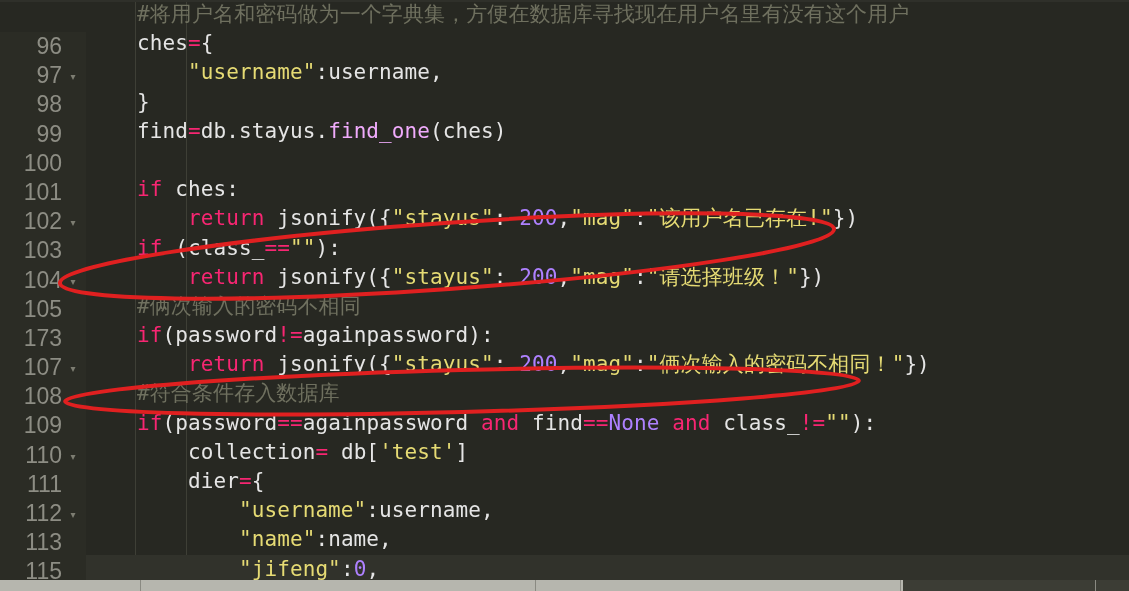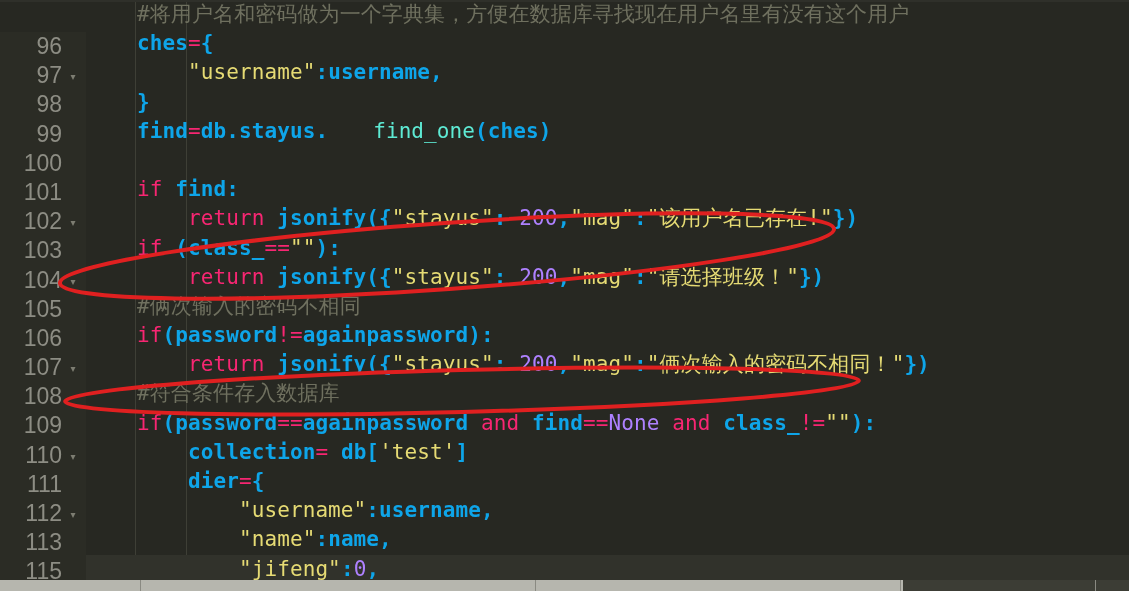--- a/index.html
+++ b/index.html
@@ -54,22 +54,22 @@
     position:absolute;left:86px;top:0;
     font-size:21px;
     letter-spacing:0.1px;
     white-space:pre;
   }
   
   .t-com{color:#6f705f;}
   .t-kw{color:#f72672;}
   .t-str{color:#e6db74;}
   .t-num{color:#ae81ff;}
-  .t-fn{color:#5eead4;margin-left:45px;}
-  .t-plain{color:#0ea5e9;font-weight:bold;}
+  .t-fn{color:#f0abfc;}
+  .t-plain{color:#e5e5e5;}
   .t-op{color:#f72672;}
   
   .cjk{font-family:"DejaVu Sans","Liberation Sans",sans-serif;}
   
   .guide{
     position:absolute;
     top:0;bottom:0;width:1px;
     background:#3e3f36;
     z-index:0;
   }
@@ -108,25 +108,25 @@
   <div class="code-area">
     <div class="guide" style="left:135px;"></div>
     <div class="guide" style="left:186px;"></div>
     <div id="rows">
         <div class="row"><div class="gutter">96</div><div class="code"><span class="t-plain">    </span><span class="t-com">#</span><span class="t-com cjk">将用户名和密码做为一个字典集，方便在数据库寻找现在用户名里有没有这个用户</span></div></div>
         <div class="row"><div class="gutter">97<span class="fold">▾</span></div><div class="code"><span class="t-plain">    ches</span><span class="t-op">=</span><span class="t-plain">{</span></div></div>
         <div class="row"><div class="gutter">98</div><div class="code"><span class="t-plain">        </span><span class="t-str">"username"</span><span class="t-plain">:username,</span></div></div>
         <div class="row"><div class="gutter">99</div><div class="code"><span class="t-plain">    }</span></div></div>
         <div class="row"><div class="gutter">100</div><div class="code"><span class="t-plain">    find</span><span class="t-op">=</span><span class="t-plain">db.stayus.</span><span class="t-fn">find_one</span><span class="t-plain">(ches)</span></div></div>
         <div class="row"><div class="gutter">101</div></div>
-        <div class="row"><div class="gutter">102<span class="fold">▾</span></div><div class="code"><span class="t-plain">    </span><span class="t-kw">if</span><span class="t-plain"> find:</span></div></div>
+        <div class="row"><div class="gutter">102<span class="fold">▾</span></div><div class="code"><span class="t-plain">    </span><span class="t-kw">if</span><span class="t-plain"> ches:</span></div></div>
         <div class="row"><div class="gutter">103</div><div class="code"><span class="t-plain">        </span><span class="t-kw">return</span><span class="t-plain"> jsonify({</span><span class="t-str">"stayus"</span><span class="t-plain">: </span><span class="t-num">200</span><span class="t-plain">,</span><span class="t-str">"mag"</span><span class="t-plain">:</span><span class="t-str">"</span><span class="t-str cjk">该用户名已存在</span><span class="t-str">!"</span><span class="t-plain">})</span></div></div>
         <div class="row"><div class="gutter">104<span class="fold">▾</span></div><div class="code"><span class="t-plain">    </span><span class="t-kw">if</span><span class="t-plain"> (class_</span><span class="t-op">==</span><span class="t-str">""</span><span class="t-plain">):</span></div></div>
         <div class="row"><div class="gutter">105</div><div class="code"><span class="t-plain">        </span><span class="t-kw">return</span><span class="t-plain"> jsonify({</span><span class="t-str">"stayus"</span><span class="t-plain">: </span><span class="t-num">200</span><span class="t-plain">,</span><span class="t-str">"mag"</span><span class="t-plain">:</span><span class="t-str">"</span><span class="t-str cjk">请选择班级！</span><span class="t-str">"</span><span class="t-plain">})</span></div></div>
-        <div class="row"><div class="gutter">106</div><div class="code"><span class="t-plain">    </span><span class="t-com">#</span><span class="t-com cjk">俩次输入的密码不相同</span></div></div>
+        <div class="row"><div class="gutter">173</div><div class="code"><span class="t-plain">    </span><span class="t-com">#</span><span class="t-com cjk">俩次输入的密码不相同</span></div></div>
         <div class="row"><div class="gutter">107<span class="fold">▾</span></div><div class="code"><span class="t-plain">    </span><span class="t-kw">if</span><span class="t-plain">(password</span><span class="t-op">!=</span><span class="t-plain">againpassword):</span></div></div>
         <div class="row"><div class="gutter">108</div><div class="code"><span class="t-plain">        </span><span class="t-kw">return</span><span class="t-plain"> jsonify({</span><span class="t-str">"stayus"</span><span class="t-plain">: </span><span class="t-num">200</span><span class="t-plain">,</span><span class="t-str">"mag"</span><span class="t-plain">:</span><span class="t-str">"</span><span class="t-str cjk">俩次输入的密码不相同！</span><span class="t-str">"</span><span class="t-plain">})</span></div></div>
         <div class="row"><div class="gutter">109</div><div class="code"><span class="t-plain">    </span><span class="t-com">#</span><span class="t-com cjk">符合条件存入数据库</span></div></div>
         <div class="row"><div class="gutter">110<span class="fold">▾</span></div><div class="code"><span class="t-plain">    </span><span class="t-kw">if</span><span class="t-plain">(password</span><span class="t-op">==</span><span class="t-plain">againpassword </span><span class="t-kw">and</span><span class="t-plain"> find</span><span class="t-op">==</span><span class="t-num">None</span><span class="t-plain"> </span><span class="t-kw">and</span><span class="t-plain"> class_</span><span class="t-op">!=</span><span class="t-str">""</span><span class="t-plain">):</span></div></div>
         <div class="row"><div class="gutter">111</div><div class="code"><span class="t-plain">        collection</span><span class="t-op">=</span><span class="t-plain"> db[</span><span class="t-str">'test'</span><span class="t-plain">]</span></div></div>
         <div class="row"><div class="gutter">112<span class="fold">▾</span></div><div class="code"><span class="t-plain">        dier</span><span class="t-op">=</span><span class="t-plain">{</span></div></div>
         <div class="row"><div class="gutter">113</div><div class="code"><span class="t-plain">            </span><span class="t-str">"username"</span><span class="t-plain">:username,</span></div></div>
         <div class="row"><div class="gutter">115</div><div class="code"><span class="t-plain">            </span><span class="t-str">"name"</span><span class="t-plain">:name,</span></div></div>
         <div class="row current"><div class="gutter">116</div><div class="code"><span class="t-plain">            </span><span class="t-str">"jifeng"</span><span class="t-plain">:</span><span class="t-num">0</span><span class="t-plain">,</span></div></div>
       </div>

